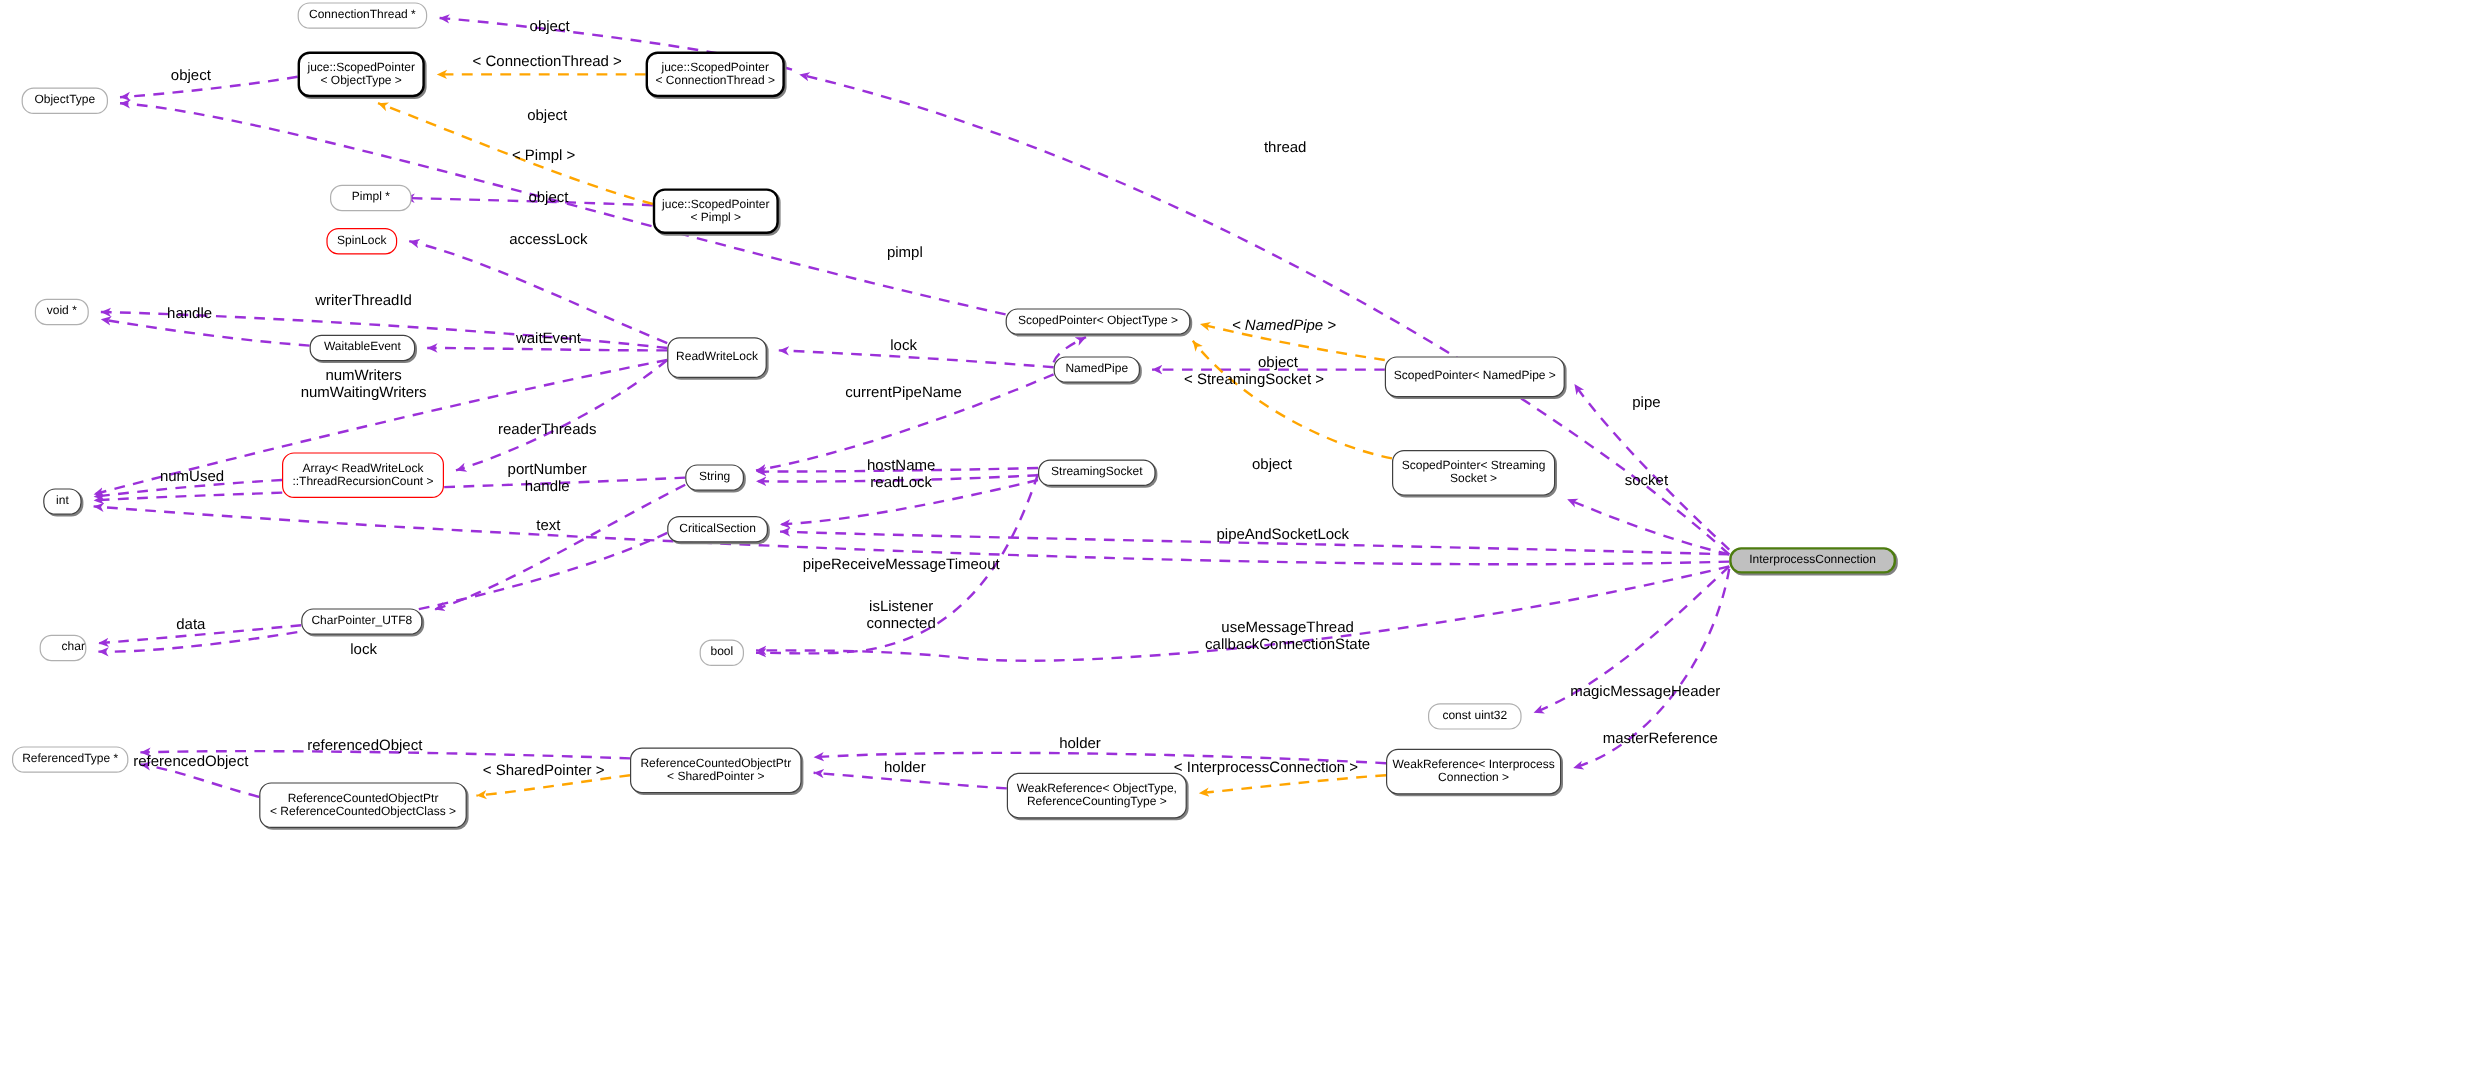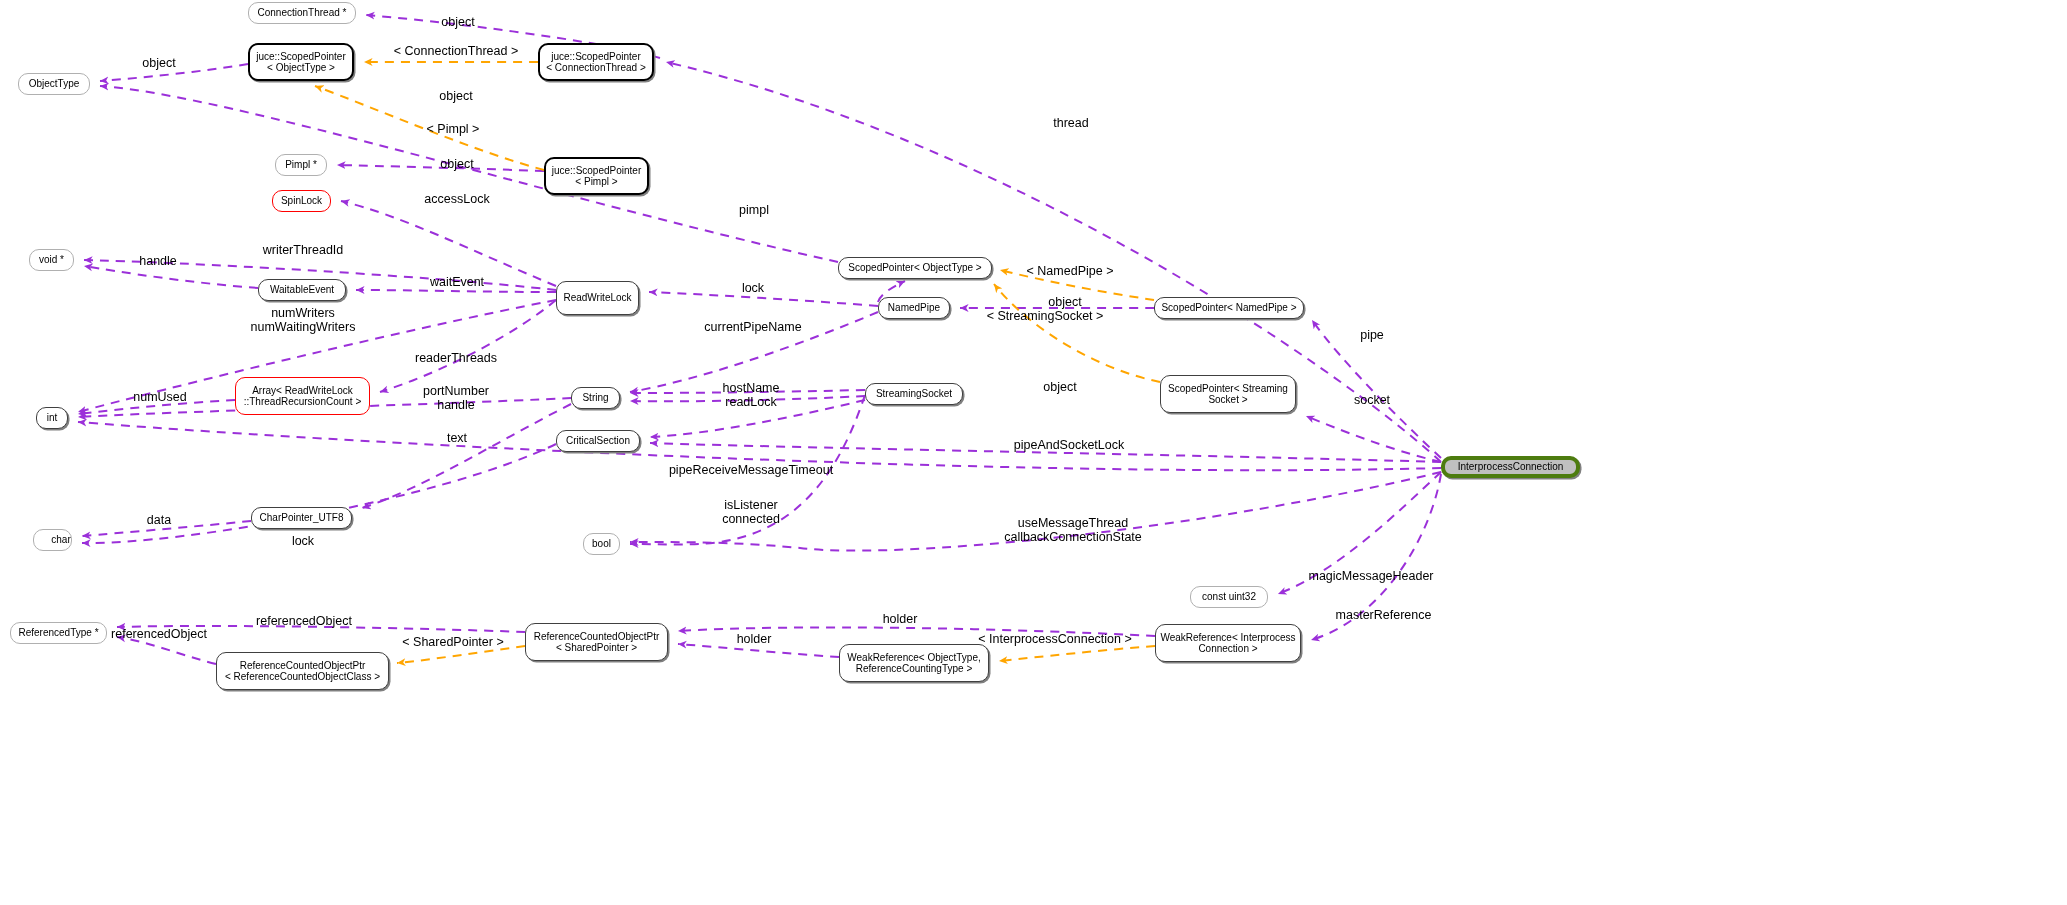--- a/index.html
+++ b/index.html
@@ -7,21 +7,21 @@
   #canvas{position:relative;width:2067px;height:905px;background:#fff;overflow:hidden;}
   svg.edges{position:absolute;left:0;top:0;width:2067px;height:905px;pointer-events:none;}
   .node{position:absolute;box-sizing:border-box;display:flex;align-items:center;justify-content:center;
         text-align:center;line-height:1.12;white-space:pre;background:#ffffff;}
   .node .lbl{display:block;padding:0 4px;}
   
   .b-grey{border:1px solid #b0b0b0;}
   .b-dark{border:1px solid #404040;box-shadow:1.5px 1.5px 0 0 #808080;}
   .b-black{border:2px solid #000000;box-shadow:1.5px 1.5px 0 0 #808080;}
   .b-red{border:1.5px solid #ff0000;}
-  .n-self{background:#c0c0c0;border:4px solid #4d7c0f;box-shadow:1.5px 1.5px 0 0 #808080;}
+  .n-self{background:#c0c0c0;border:2px solid #4d7c0f;box-shadow:1.5px 1.5px 0 0 #808080;}
   .elabel{position:absolute;color:#000;white-space:pre;text-align:center;line-height:1.12;
           transform:translate(-50%,-50%);}
   .fs13{font-size:10px;border-radius:10px;}
   .fs12{font-size:12.5px;}
 </style>
 </head>
 <body>
 
 <div id="canvas">
 
@@ -134,21 +134,21 @@
 
   <div class="node b-grey fs13" style="left:18px;top:73px;width:72px;height:22px;">
     <span class="lbl">ObjectType</span>
   </div>
 
   <div class="node b-black fs13" style="left:538px;top:43px;width:116px;height:38px;">
     <span class="lbl">juce::ScopedPointer
 &lt; ConnectionThread &gt;</span>
   </div>
 
-  <div class="node b-grey fs13" style="left:275px;top:154px;width:52px;height:22px;">
+  <div class="node b-grey fs13" style="left:275px;top:154px;width:68px;height:22px;">
     <span class="lbl">Pimpl *</span>
   </div>
 
   <div class="node b-black fs13" style="left:544px;top:157px;width:105px;height:38px;">
     <span class="lbl">juce::ScopedPointer
 &lt; Pimpl &gt;</span>
   </div>
 
   <div class="node b-red fs13" style="left:272px;top:190px;width:59px;height:22px;">
     <span class="lbl">SpinLock</span>
@@ -167,21 +167,21 @@
   </div>
 
   <div class="node b-dark fs13" style="left:838px;top:257px;width:154px;height:22px;">
     <span class="lbl">ScopedPointer&lt; ObjectType &gt;</span>
   </div>
 
   <div class="node b-dark fs13" style="left:878px;top:297px;width:72px;height:22px;">
     <span class="lbl">NamedPipe</span>
   </div>
 
-  <div class="node b-dark fs13" style="left:1154px;top:297px;width:150px;height:22px;">
+  <div class="node b-dark fs13" style="left:1154px;top:297px;width:150px;height:34px;">
     <span class="lbl">ScopedPointer&lt; NamedPipe &gt;</span>
   </div>
 
   <div class="node b-dark fs13" style="left:36px;top:407px;width:32px;height:22px;">
     <span class="lbl">int</span>
   </div>
 
   <div class="node b-red fs13" style="left:235px;top:377px;width:135px;height:38px;">
     <span class="lbl">Array&lt; ReadWriteLock
 ::ThreadRecursionCount &gt;</span>
@@ -254,21 +254,21 @@
   <div class="elabel fs12" style="left:456px;top:96px;">object</div>
   <div class="elabel fs12" style="left:453px;top:129px;">&lt; Pimpl &gt;</div>
   <div class="elabel fs12" style="left:457px;top:164px;">object</div>
   <div class="elabel fs12" style="left:1071px;top:123px;">thread</div>
   <div class="elabel fs12" style="left:457px;top:199px;">accessLock</div>
   <div class="elabel fs12" style="left:754px;top:210px;">pimpl</div>
   <div class="elabel fs12" style="left:303px;top:250px;">writerThreadId</div>
   <div class="elabel fs12" style="left:158px;top:261px;">handle</div>
   <div class="elabel fs12" style="left:457px;top:282px;">waitEvent</div>
   <div class="elabel fs12" style="left:753px;top:288px;">lock</div>
-  <div class="elabel fs12" style="left:1070px;top:271px;">&lt; NamedPipe &gt;</div>
+  <div class="elabel fs12" style="left:1070px;top:271px;font-style:italic;">&lt; NamedPipe &gt;</div>
   <div class="elabel fs12" style="left:1065px;top:302px;">object</div>
   <div class="elabel fs12" style="left:1045px;top:316px;">&lt; StreamingSocket &gt;</div>
   <div class="elabel fs12" style="left:303px;top:320px;">numWriters
 numWaitingWriters</div>
   <div class="elabel fs12" style="left:753px;top:327px;">currentPipeName</div>
   <div class="elabel fs12" style="left:1372px;top:335px;">pipe</div>
   <div class="elabel fs12" style="left:456px;top:358px;">readerThreads</div>
   <div class="elabel fs12" style="left:751px;top:388px;">hostName</div>
   <div class="elabel fs12" style="left:1060px;top:387px;">object</div>
   <div class="elabel fs12" style="left:160px;top:397px;">numUsed</div>

